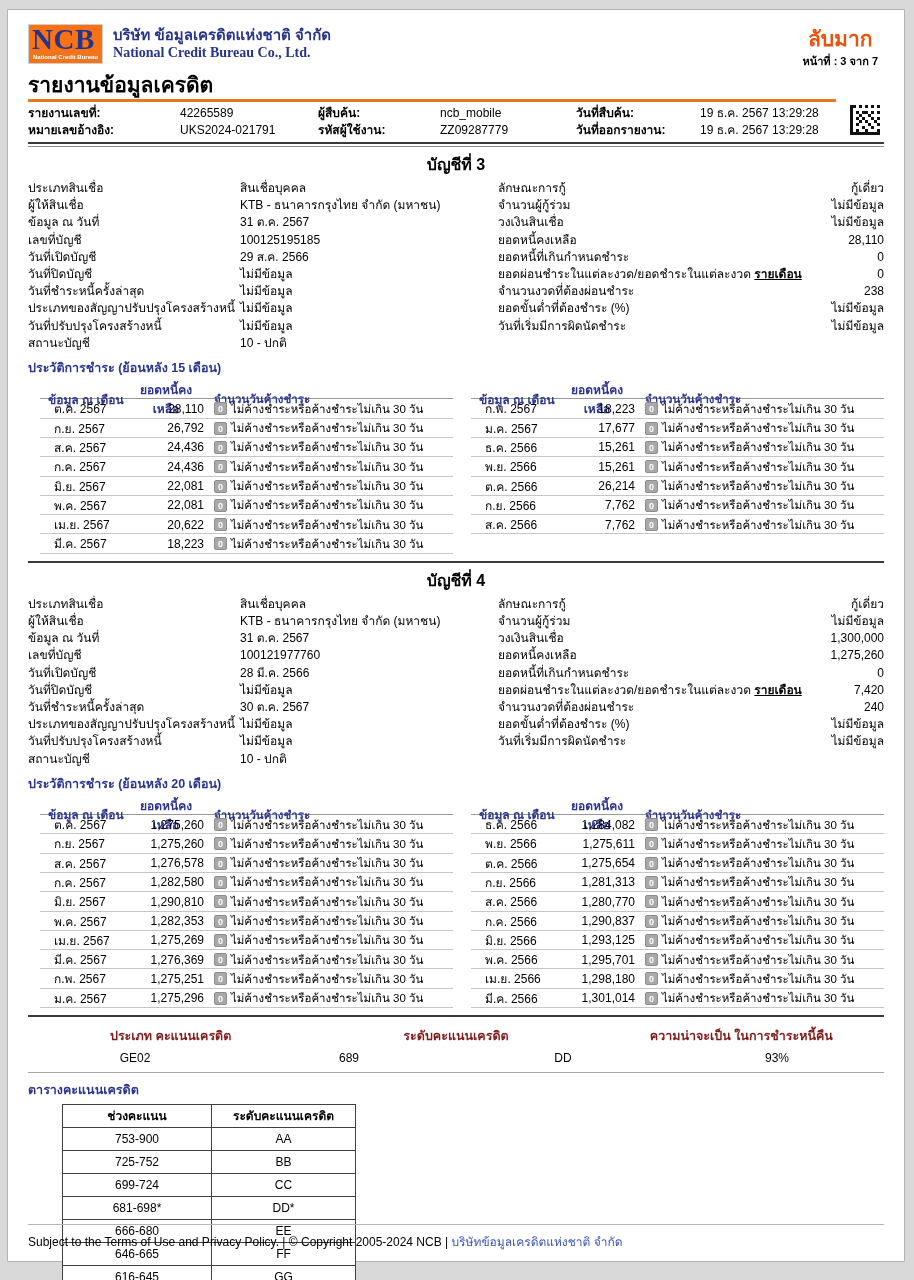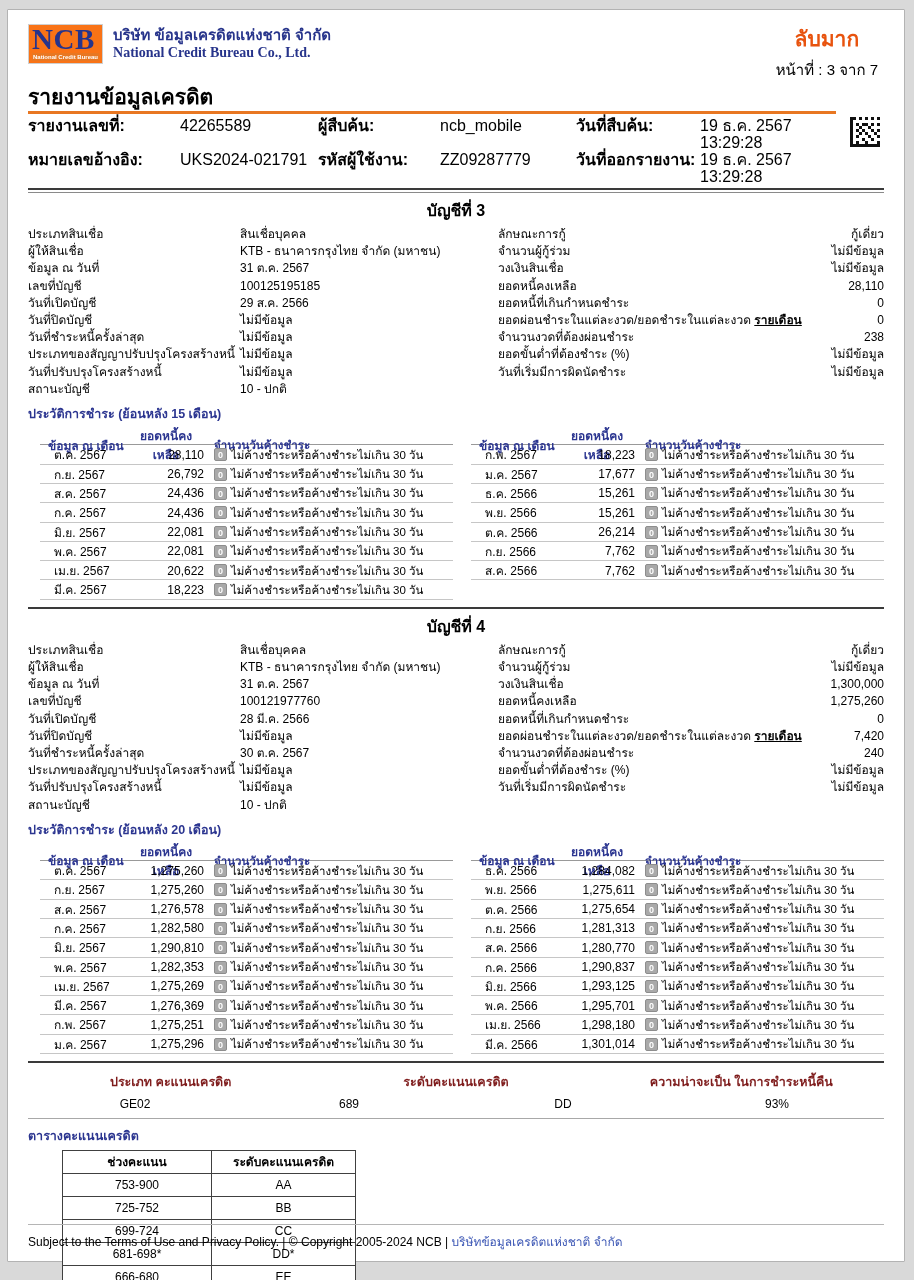--- a/index.html
+++ b/index.html
@@ -21,26 +21,26 @@
     color:#27348b;font-size:29px;line-height:25px;letter-spacing:.5px;}
   .logo-bar{background:#e87722;color:#fff;font-size:6px;font-weight:bold;
     text-align:center;padding:1px 1px;margin-top:1px;white-space:nowrap;}
   .co{margin-left:10px;padding-top:2px;}
   .co-th{color:#27348b;font-weight:bold;font-size:15px;line-height:18px;}
   .co-en{color:#27348b;font-weight:bold;font-size:14px;line-height:18px;
     font-family:"Liberation Serif","DejaVu Serif",serif;}
   .hdr-sp{flex:1;}
   .hdr-right{text-align:center;padding-right:6px;padding-top:4px;}
   .confidential{color:#e8530e;font-size:21px;font-weight:bold;line-height:22px;}
-  .page-no{font-size:15px;font-weight:normal;margin-top:8px;}
+  .page-no{font-size:11px;font-weight:bold;margin-top:2px;}
   .title-line{border-bottom:3px solid #e87722;margin-right:48px;}
   h1.doc-title{font-size:21px;font-weight:bold;margin:2px 0 2px 0;line-height:25px;}
   .meta-wrap{position:relative;padding-right:64px;margin-top:3px;}
   .meta{display:grid;grid-template-columns:152px 138px 122px 136px 124px 1fr;
-    line-height:17px;font-size:16px;}
+    line-height:17px;font-size:12px;}
   .ml{font-weight:bold;}
   .barcode{position:absolute;right:4px;top:0px;}
   .sep-double{border-top:2px solid #3a3a3a;border-bottom:1px solid #8a8a8a;height:2px;margin-top:3px;}
   
   .acct-title{text-align:center;font-size:16px;font-weight:bold;margin:5px 0 3px 0;}
   .details{display:grid;grid-template-columns:442px 1fr;column-gap:28px;}
   .drow{display:flex;line-height:17.2px;}
   .dcol-left .dlabel{width:212px;flex:none;}
   .dcol-left .dval{flex:1;}
   .drow-r .dlabel{flex:1;}

